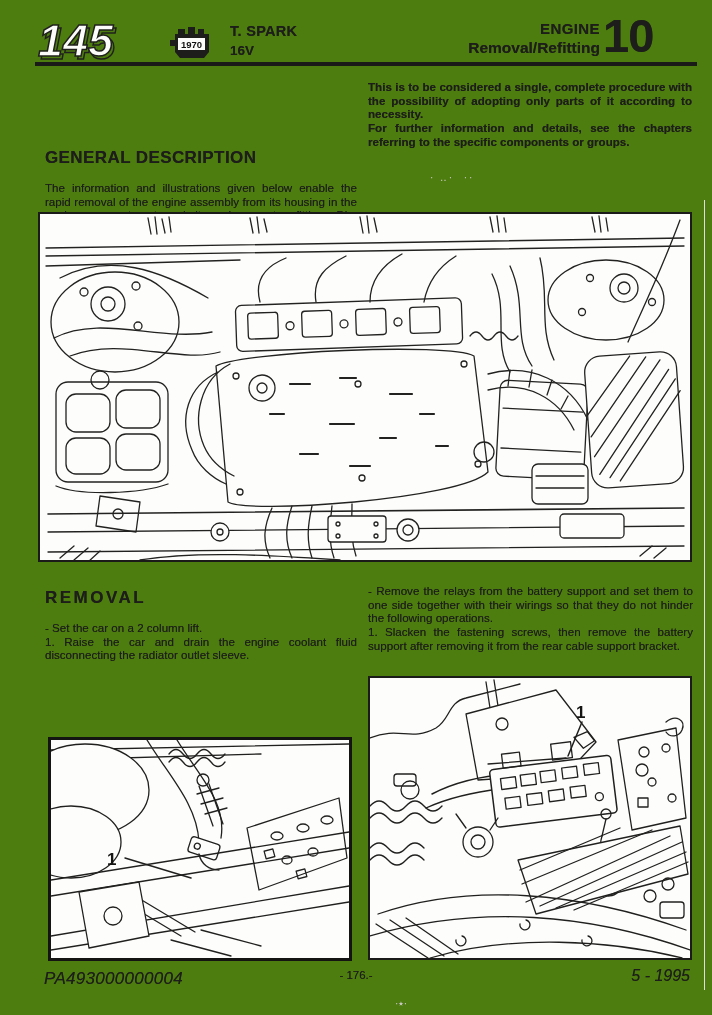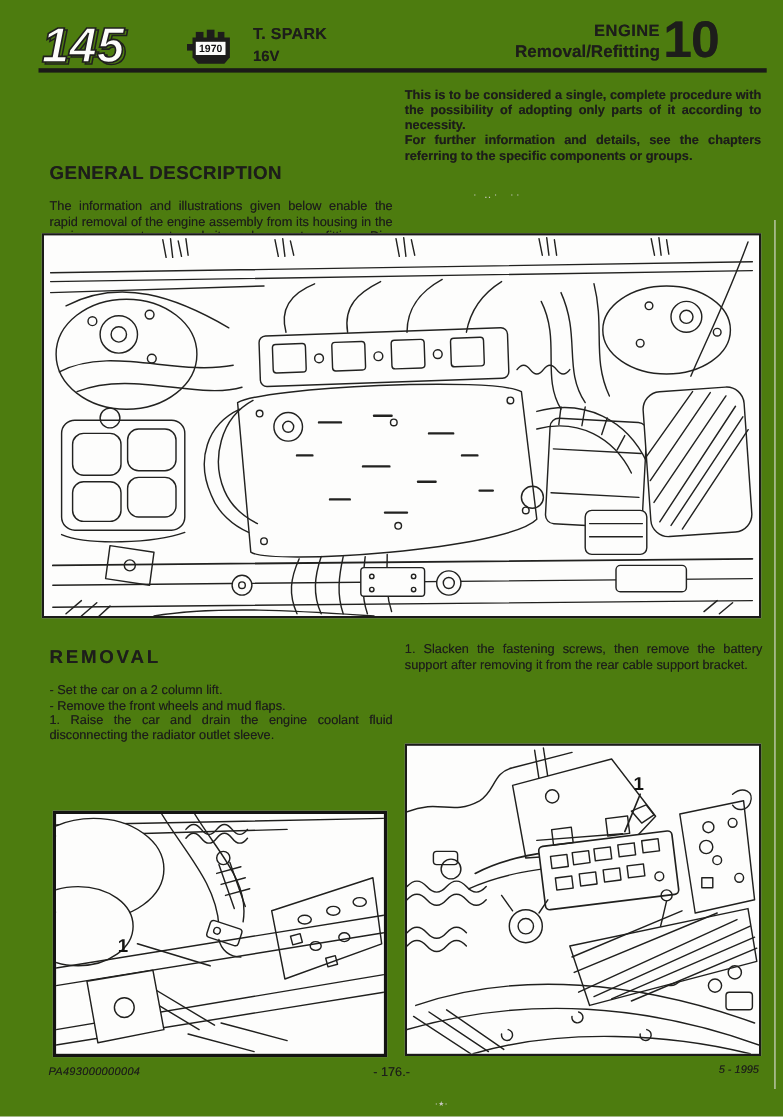--- a/index.html
+++ b/index.html
@@ -31,23 +31,23 @@
   .rm-left{position:absolute;left:45px;top:588px;width:312px;}
   .rm-left .steps p{margin:0;}
   .rm-right{position:absolute;left:368px;top:584px;width:325px;}
   
   .main-figure{position:absolute;left:38px;top:212px;width:650px;height:346px;border:2px solid #1b1b19;background:#fdfdfc;margin:0;}
   .fig-left{position:absolute;left:48px;top:737px;width:298px;height:218px;border:3px solid #141412;background:#fdfdfc;margin:0;}
   .fig-right{position:absolute;left:368px;top:676px;width:320px;height:280px;border:2px solid #1b1b19;background:#fdfdfc;margin:0;}
   figure svg{display:block;}
   .fig-label{font:bold 17px "Liberation Sans",sans-serif;fill:#151513;}
   
-  .footer-doc{position:absolute;left:44px;top:969px;font-size:10px;font-style:italic;letter-spacing:.3px;}
+  .footer-doc{position:absolute;left:44px;top:969px;font-size:17px;font-style:italic;letter-spacing:.3px;}
   .footer-page{position:absolute;left:0;top:969px;width:712px;text-align:center;font-size:11.5px;}
-  .footer-date{position:absolute;right:22px;top:967px;font-size:10px;font-style:italic;}
+  .footer-date{position:absolute;right:22px;top:967px;font-size:16px;font-style:italic;}
   
   .ghost{position:absolute;color:#c9c9c4;font-size:10px;letter-spacing:2px;}
   .scan-edge{position:absolute;right:7px;top:200px;width:1px;height:790px;background:#e0e0db;}
 </style>
 </head>
 <body>
 
 <div class="page">
 
   <svg class="logo-svg" width="130" height="46" viewBox="0 0 130 46">
@@ -186,26 +186,26 @@
         <path d="M20 344 l14 -12 M34 346 l14 -12 M48 348 l12 -11 M600 342 l12 -10 M614 344 l12 -10"></path>
         <path d="M100 346 C160 336 240 342 300 346"></path>
       </g>
     </svg>
   </figure>
 
   <div class="rm-left">
     <h2 class="h2 removal txt">REMOVAL</h2>
     <div class="steps body-text txt">
       <p>- Set the car on a 2 column lift.</p>
-      <p>- Remove the front wheels and mud flaps.</p>
       <p>1. Raise the car and drain the engine coolant fluid disconnecting the radiator outlet sleeve.</p>
     </div>
   </div>
 
   <div class="rm-right body-text txt">
+    <p>- Remove the relays from the battery support and set them to one side together with their wirings so that they do not hinder the following operations.</p>
     <p>1. Slacken the fastening screws, then remove the battery support after removing it from the rear cable support bracket.</p>
   </div>
 
   <figure class="fig-left">
     <svg width="298" height="218" viewBox="0 0 298 218">
       <g stroke="#20201e" fill="none" stroke-width="1.3" stroke-linecap="round" stroke-linejoin="round">
         <path d="M0 10 L298 4 M0 20 L210 14"></path>
         <ellipse cx="34" cy="50" rx="64" ry="46" fill="#fdfdfc"></ellipse>
         <ellipse cx="20" cy="102" rx="50" ry="36" fill="#fdfdfc"></ellipse>
         <path d="M118 14 q7 -9 14 0 q7 9 14 0 q7 -9 14 0 q7 9 14 0 M118 22 q7 -9 14 0 q7 9 14 0 q7 -9 14 0 q7 9 14 0"></path>

